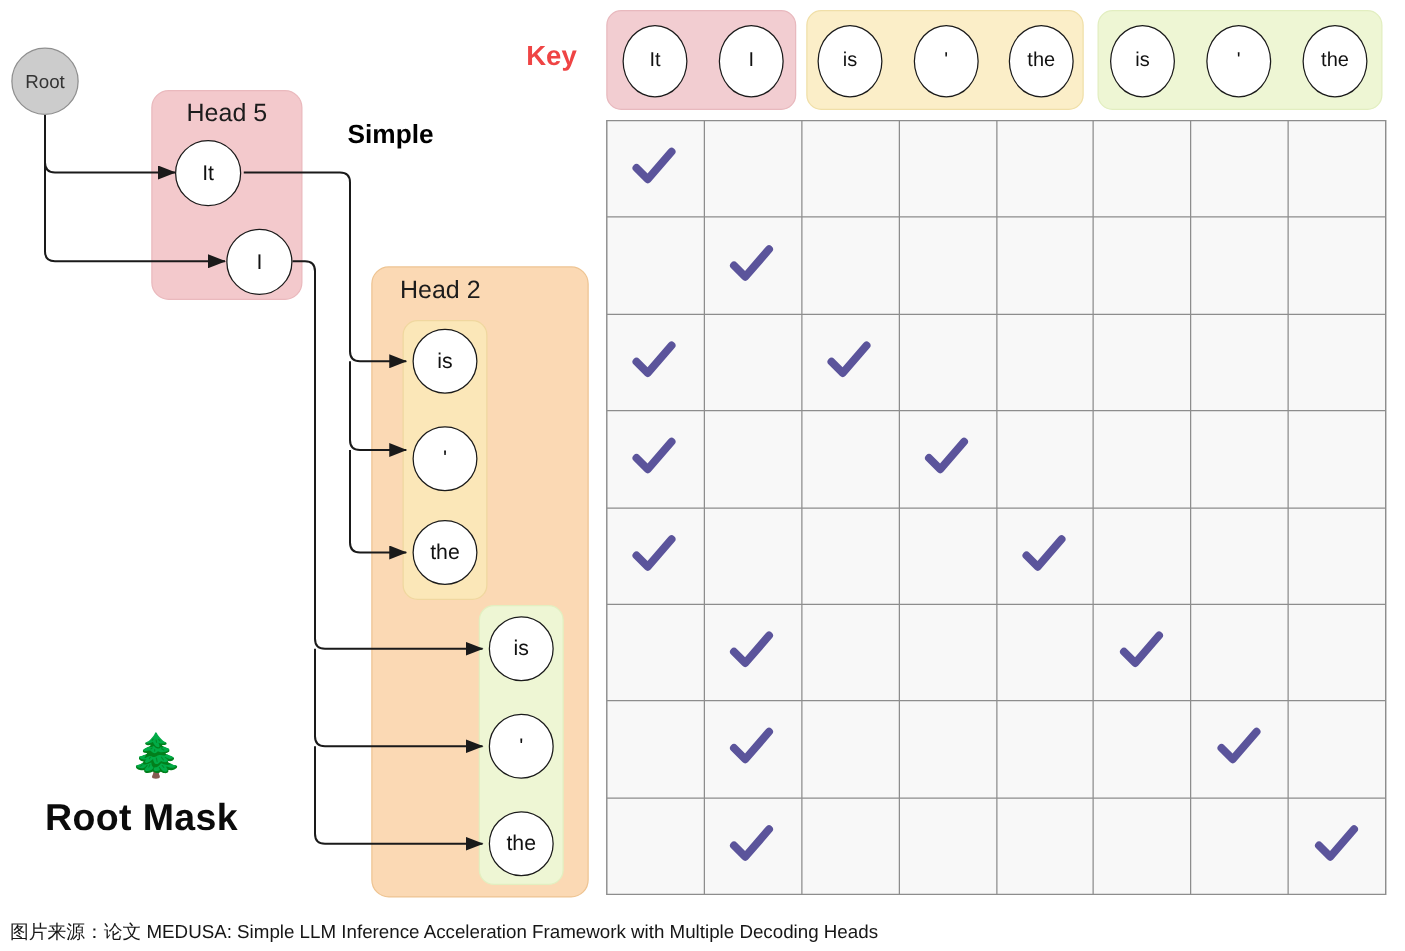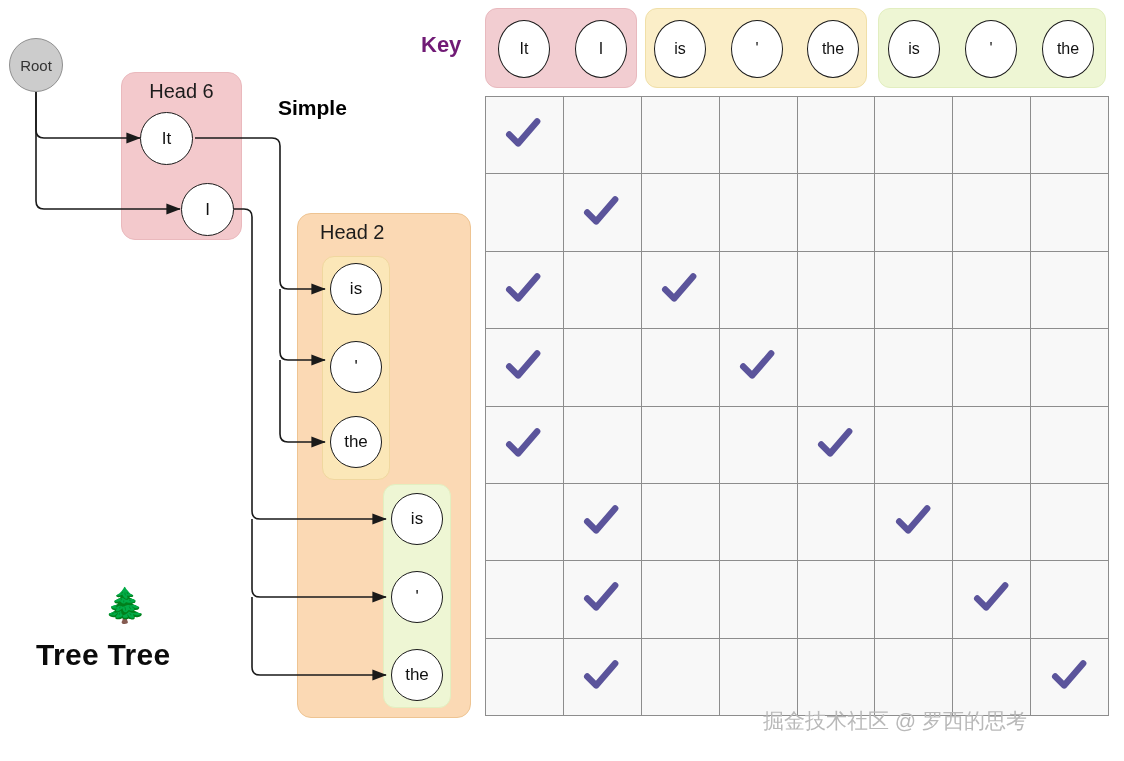--- a/index.html
+++ b/index.html
@@ -79,21 +79,21 @@
     left: 278px; top: 96px;
     font-size: 21px;
     font-weight: bold;
     color: #000000;
   }
   .label-key {
     position: absolute;
     left: 421px; top: 32px;
     font-size: 22px;
     font-weight: bold;
-    color: #701a75;
+    color: #ef4444;
     text-align: right;
   }
   .label-treemask {
     position: absolute;
     left: 36px; top: 638px;
     font-size: 30px;
     font-weight: bold;
     color: #0b0b0b;
     letter-spacing: 0.3px;
   }
@@ -203,21 +203,21 @@
     <path d="M234 209 L244 209 Q252 209 252 217 L252 511 Q252 519 260 519 L386 519" marker-end="url(#arrowhead)"></path>
     <path d="M252 519 L252 589 Q252 597 260 597 L386 597" marker-end="url(#arrowhead)"></path>
     <path d="M252 597 L252 667 Q252 675 260 675 L386 675" marker-end="url(#arrowhead)"></path>
   </svg>
 
   <div class="node root" style="left:9px; top:38px; width:54px; height:54px;">
     <span>Root</span>
   </div>
 
   <div class="groupbox box-head1" style="left:121px; top:72px; width:121px; height:168px;">
-    <div class="box-title">Head 6</div>
+    <div class="box-title">Head 5</div>
   </div>
   <div class="node" style="left:140px; top:112px; width:53px; height:53px;">
     <span>It</span>
   </div>
   <div class="node" style="left:181px; top:183px; width:53px; height:53px;">
     <span>I</span>
   </div>
 
   <div class="groupbox box-head2" style="left:297px; top:213px; width:174px; height:505px;">
     <div class="box-title">Head 2</div>
@@ -241,21 +241,21 @@
   <div class="node" style="left:391px; top:571px; width:52px; height:52px;">
     <span>'</span>
   </div>
   <div class="node" style="left:391px; top:649px; width:52px; height:52px;">
     <span>the</span>
   </div>
 
   <div class="label-query">Simple</div>
   <div class="label-key">Key</div>
   <div class="tree-emoji">🌲</div>
-  <div class="label-treemask">Tree Tree</div>
+  <div class="label-treemask">Root Mask</div>
 
   <div class="key-group pink" style="left:485px; top:8px; width:152px;">
     <div class="key-node" style="left:12px;">
       <span>It</span>
     </div>
     <div class="key-node" style="left:89px;">
       <span>I</span>
     </div>
   </div>
 
@@ -399,15 +399,15 @@
       <div class="cell"></div>
       <div class="cell"></div>
       <div class="cell"></div>
       <div class="cell">
         <svg class="mark" viewBox="0 0 40 40">
           <path d="M6 21 L15 30 L34 8" fill="none" stroke="#5b549b" stroke-width="6.4" stroke-linecap="round" stroke-linejoin="round"></path>
         </svg>
       </div>
     </div>
 
-  <div class="watermark">掘金技术社区 @ 罗西的思考</div>
+  <div class="caption">图片来源：论文 MEDUSA: Simple LLM Inference Acceleration Framework with Multiple Decoding Heads</div>
 
 </div>
 
 </body></html>

